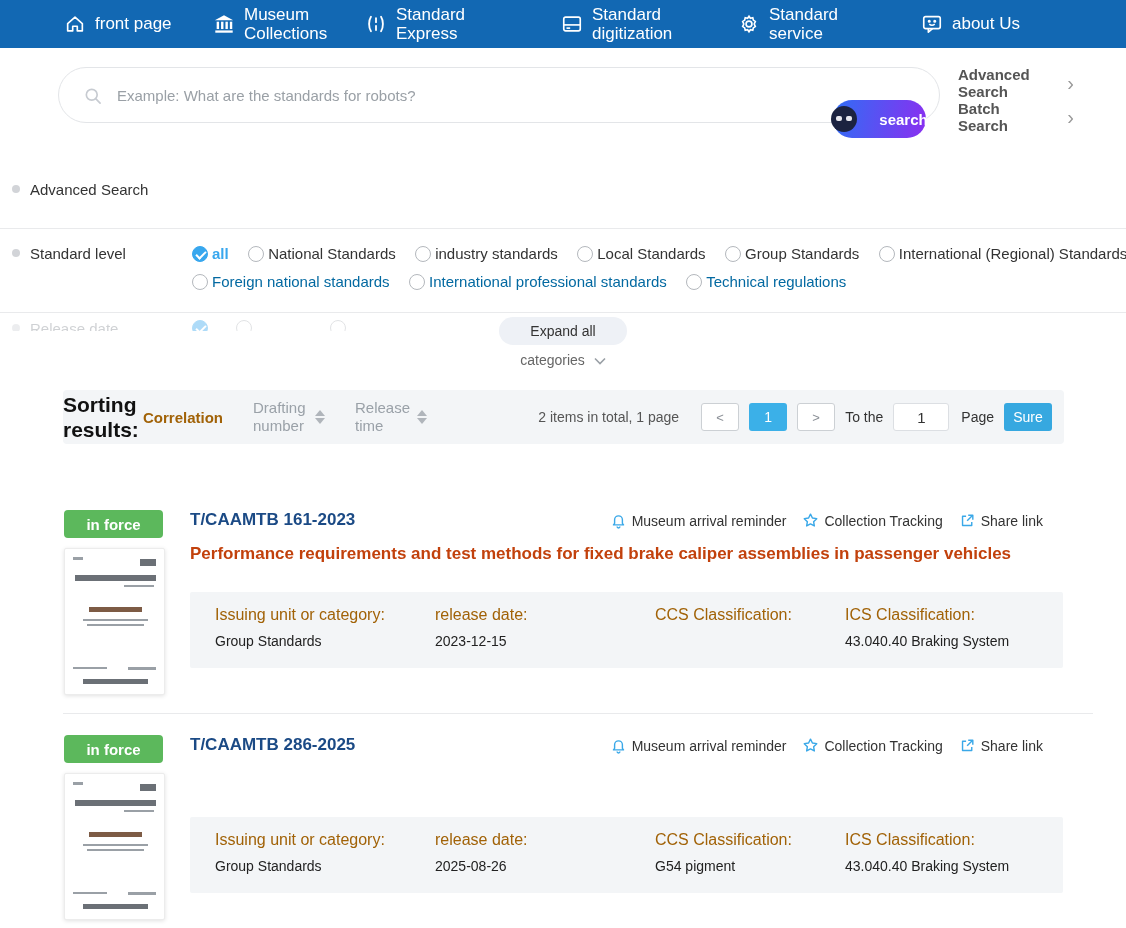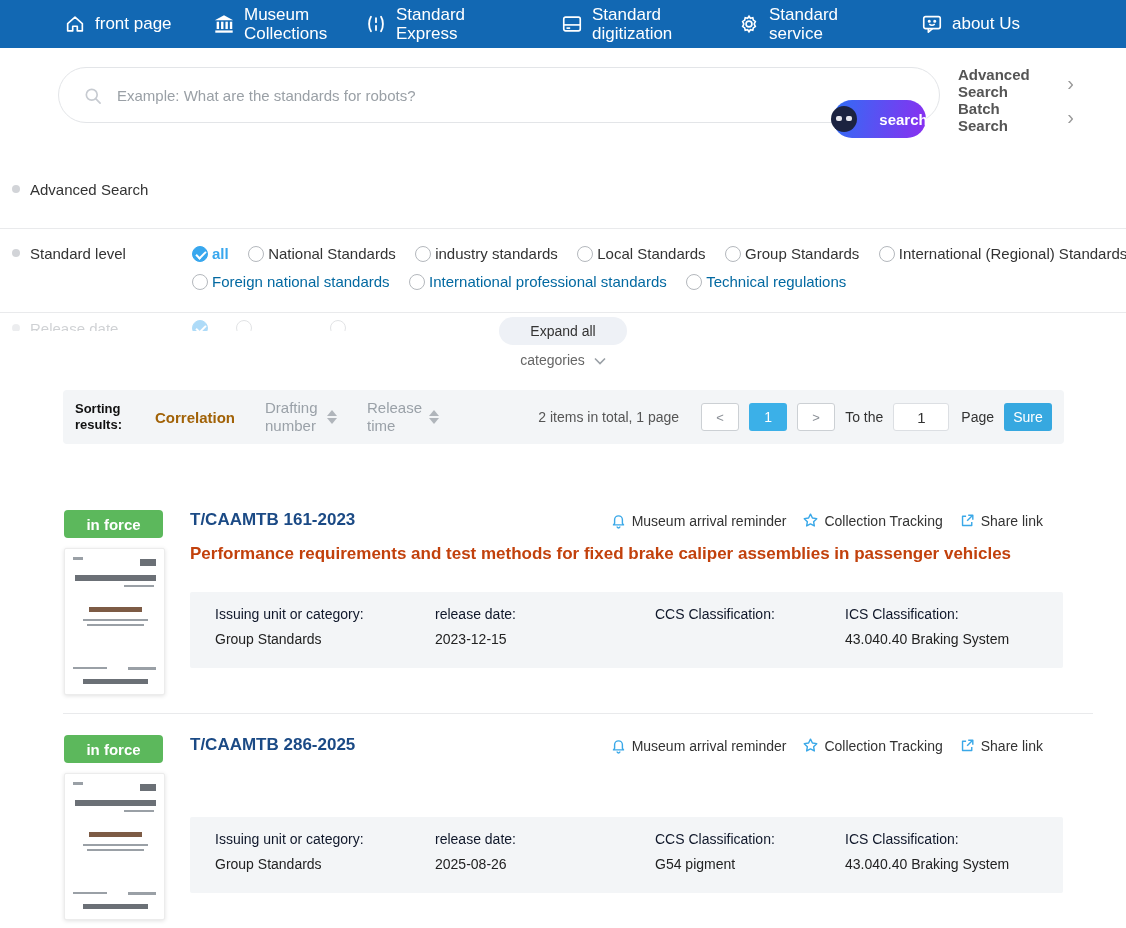--- a/index.html
+++ b/index.html
@@ -56,21 +56,21 @@
   .clipped-row .rb { position:absolute; top:2px; }
 
   .expand-btn { position:absolute; left:499px; top:317px; width:128px; height:28px; background:#eef1f6;
     border:none; border-radius:14px; font-size:14px; color:#333; cursor:pointer; font-family:"Liberation Sans",sans-serif; }
   .categories { position:absolute; left:0; top:352px; width:1126px; text-align:center; font-size:14px; color:#666; cursor:pointer; }
   .categories svg { vertical-align:middle; margin-left:5px; }
 
   
   .sortbar { position:absolute; left:63px; top:390px; width:1001px; height:54px; background:#f3f5f7;
     border-radius:4px; display:flex; align-items:center; }
-  .sort-title { font-size:13px; font-weight:bold; color:#111; width:66px; margin-left:12px; line-height:1.2; }
+  .sort-title { font-size:21px; font-weight:bold; color:#111; width:66px; line-height:1.2; }
   .sort-opt { font-size:15px; cursor:pointer; display:flex; align-items:center; }
   .sort-active { color:#a16207; font-weight:bold; margin-left:14px; }
   .sort-gray { color:#9aa1a8; width:72px; line-height:1.2; margin-left:30px; }
   .carets { display:inline-flex; flex-direction:column; gap:2px; margin-left:2px; }
   .caret-up { width:0; height:0; border-left:5px solid transparent; border-right:5px solid transparent; border-bottom:6px solid #b0b5bb; }
   .caret-dn { width:0; height:0; border-left:5px solid transparent; border-right:5px solid transparent; border-top:6px solid #b0b5bb; }
   .sort-summary { font-size:14px; color:#555; margin-left:auto; margin-right:22px; }
   .pg-btn { width:38px; height:28px; background:#fff; border:1px solid #ccd0d4; border-radius:3px; color:#8a8f96;
     font-size:13px; cursor:pointer; margin-right:10px; }
   .pg-cur { width:38px; height:28px; background:#3bb0e8; border:none; border-radius:3px; color:#fff;
@@ -89,21 +89,21 @@
     border:1px solid #ececec; box-shadow:0 1px 4px rgba(0,0,0,.12); border-radius:2px; }
   .t-line { position:absolute; background:#9aa0a6; }
   .num { position:absolute; left:126px; top:10px; font-size:17px; font-weight:bold; color:#1b4a85; cursor:pointer; }
   .actions { position:absolute; right:21px; top:12px; display:flex; align-items:center; gap:16px; }
   .action { display:flex; align-items:center; gap:5px; cursor:pointer; }
   .action svg { width:17px; height:17px; }
   .action-label { font-size:14px; color:#333; }
   .title { position:absolute; left:126px; top:44px; font-size:17px; font-weight:bold; color:#c2410c; cursor:pointer; width:873px; }
   .panel { position:absolute; left:126px; top:92px; width:873px; height:76px; background:#f3f5f7; border-radius:2px; }
   .fld { position:absolute; top:14px; }
-  .fld-label { font-size:14px; color:#0f172a; display:block; }
+  .fld-label { font-size:16px; color:#a16207; display:block; }
   .fld-value { font-size:14px; color:#222; display:block; margin-top:9px; }
   .card-divider { position:absolute; left:63px; top:713px; width:1030px; height:1px; background:#e9eaec; }
 </style>
 </head>
 <body>
 
 <div class="page">
 
   <div class="nav">
     <div class="nav-item" style="left:64px">

